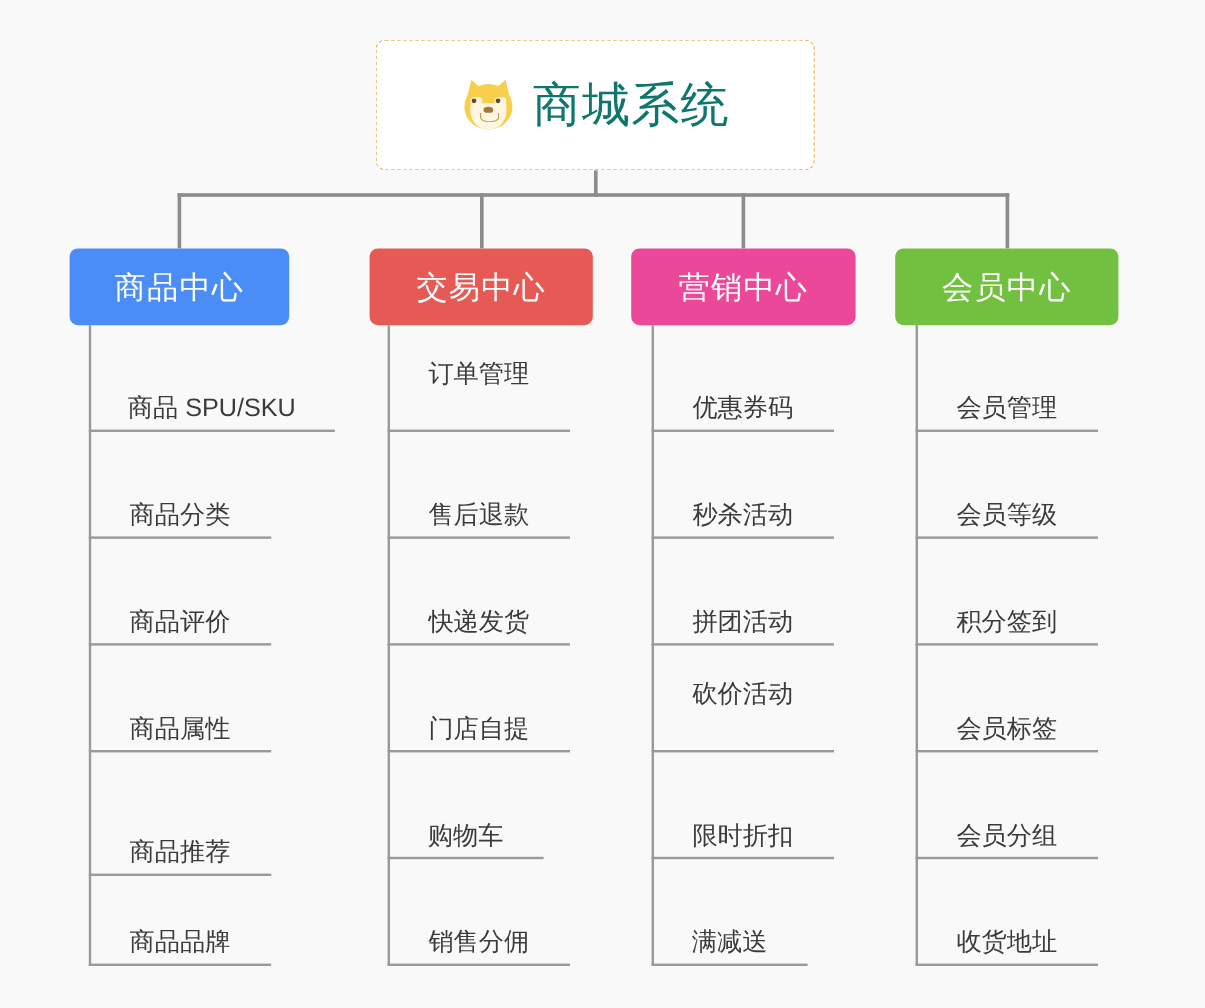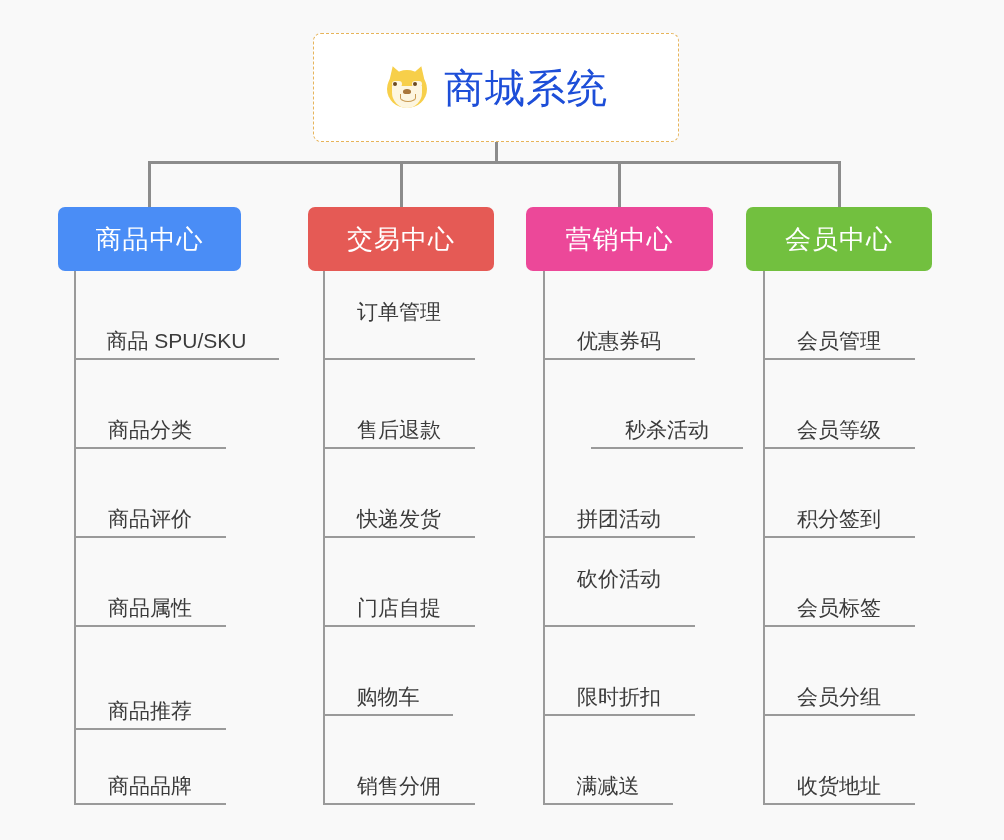--- a/index.html
+++ b/index.html
@@ -35,21 +35,21 @@
     background: #ffffff;
     border: 1px dashed #e7b45a;
     border-radius: 8px;
     display: flex;
     align-items: center;
     justify-content: center;
     gap: 14px;
   }
   .root-title {
     font-size: 40px;
-    color: #1d4ed8;
+    color: #0f766e;
     letter-spacing: 1px;
     line-height: 1;
     white-space: nowrap;
   }
 
   
   .shiba {
     position: relative;
     width: 46px;
     height: 46px;
@@ -266,21 +266,21 @@
       </div>
       <div class="cat-box" style="left: 526px; width: 187px; background: #ec4899;">
         <span>营销中心</span>
       </div>
       <div class="leaf-col" style="left: 543px; height: 534px;">
         <div class="leaf-spine" style="height: 534px;"></div>
         <div class="leaf-item" style="top: 0px; width: 152px;">
           <span class="leaf-label">优惠券码</span>
           <div class="leaf-underline" style="width: 152px;"></div>
         </div>
-        <div class="leaf-item" style="top: 89px; width: 152px; margin-left: 48px;">
+        <div class="leaf-item" style="top: 89px; width: 152px;">
           <span class="leaf-label">秒杀活动</span>
           <div class="leaf-underline" style="width: 152px;"></div>
         </div>
         <div class="leaf-item" style="top: 178px; width: 152px;">
           <span class="leaf-label">拼团活动</span>
           <div class="leaf-underline" style="width: 152px;"></div>
         </div>
         <div class="leaf-item" style="top: 267px; width: 152px; align-items: center;">
           <span class="leaf-label">砍价活动</span>
           <div class="leaf-underline" style="width: 152px;"></div>

